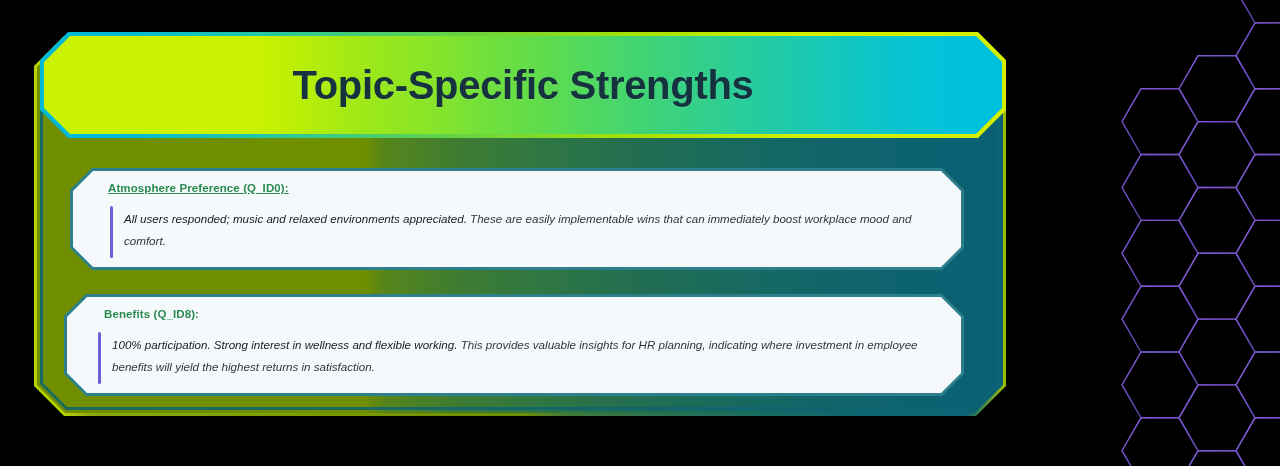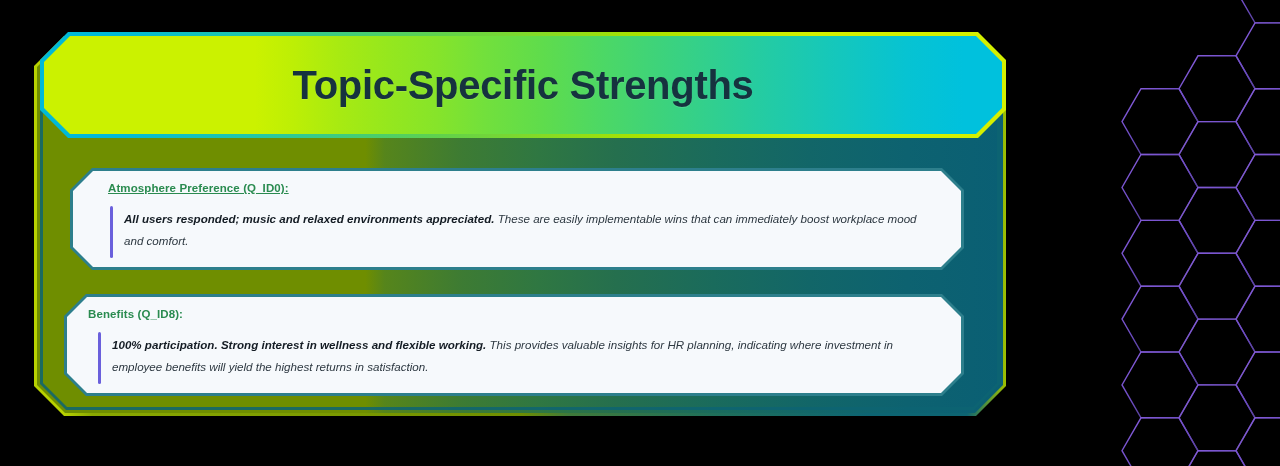--- a/index.html
+++ b/index.html
@@ -228,21 +228,21 @@
   .card-heading {
     position: absolute;
     font-size: 11.5px;
     font-weight: 700;
     color: #2a8b50;
     letter-spacing: .1px;
     white-space: nowrap;
     font-family: "Liberation Sans", sans-serif;
   }
   #card-atmosphere .card-heading { left: 38px; top: 14px; text-decoration: underline; }
-  #card-benefits   .card-heading { left: 24px; top: 14px; }
+  #card-benefits   .card-heading { left: 40px; top: 14px; }
 
   .accent-bar {
     position: absolute;
     width: 3px;
     border-radius: 2px;
     background: #6a60dc;
   }
   #card-atmosphere .accent-bar { left: 40px; top: 38px; height: 52px; }
   #card-benefits   .accent-bar { left: 34px; top: 38px; height: 52px; }
 
@@ -251,21 +251,21 @@
     font-size: 11.6px;
     line-height: 22px;
     color: #27313a;
     font-style: italic;
     font-family: "Liberation Sans", sans-serif;
   }
   #card-atmosphere .card-body { left: 54px; top: 40px; width: 810px; }
   #card-benefits   .card-body { left: 48px; top: 40px; width: 830px; }
 
   .card-body .lead {
-    font-weight: 700;
+    font-weight: 400;
     font-style: italic;
     color: #141c24;
     margin-top: 35px;
   }
   .card-body .rest {
     font-weight: 400;
     font-style: italic;
     color: #2c3740;
   }
 </style>

